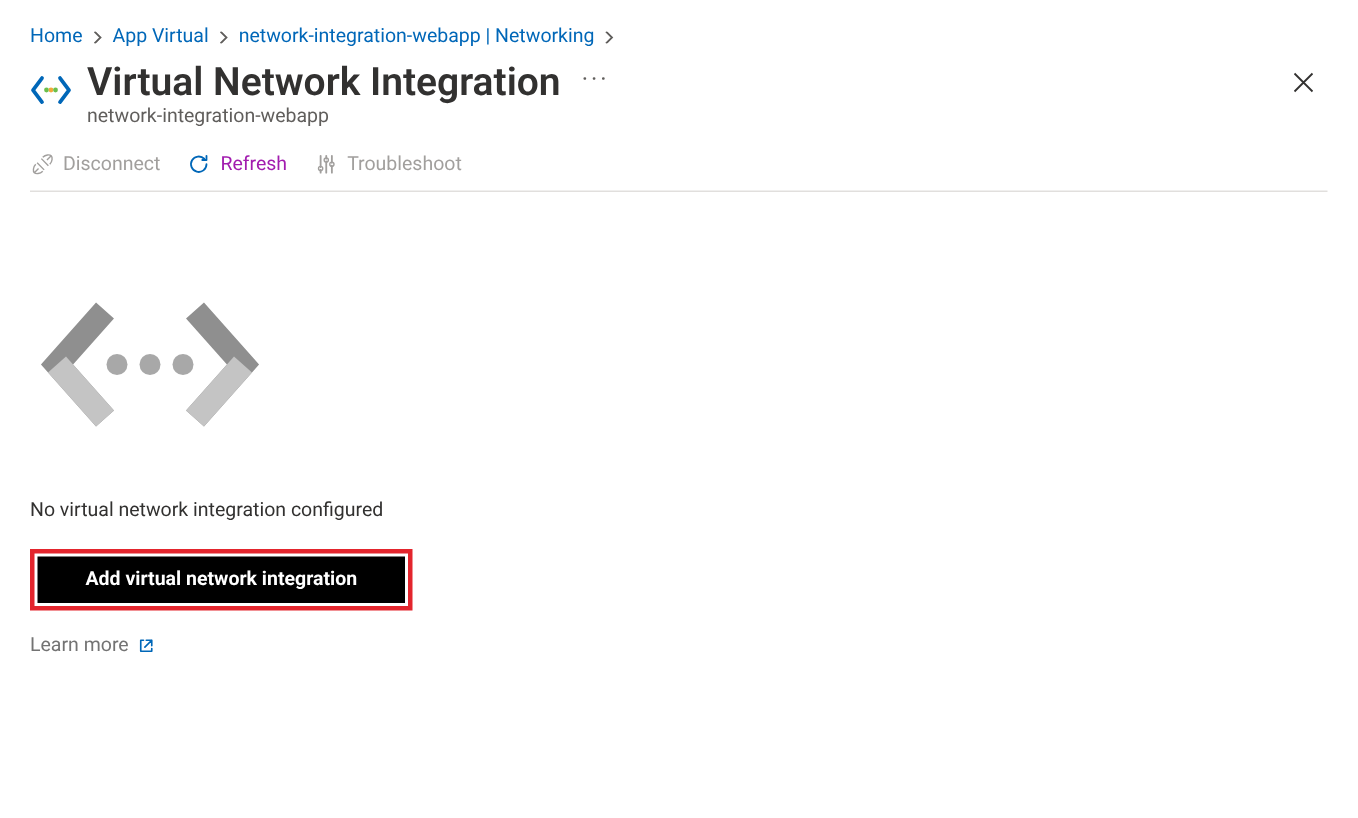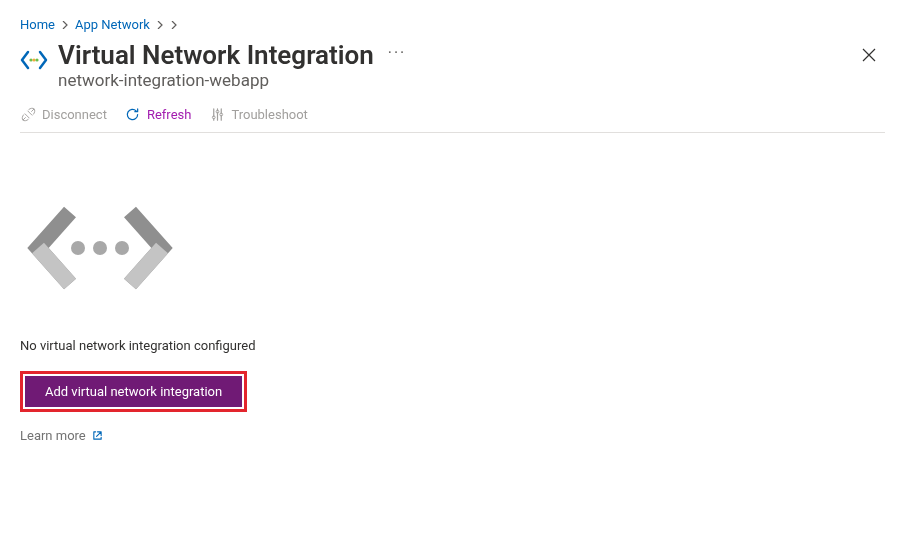--- a/index.html
+++ b/index.html
@@ -37,21 +37,21 @@
     margin-right: 10px; margin-top: 6px;
     display: flex; align-items: center; justify-content: center;
   }
   .header-text { flex: 1 1 auto; }
   .header-title-row { display: flex; align-items: center; gap: 14px; }
   .page-title { font-size: 26px; font-weight: 600; color: #323130; }
   .ellipsis {
     font-size: 16px; color: #605e5c; letter-spacing: 2px; cursor: pointer;
     line-height: 1; padding-bottom: 4px;
   }
-  .subtitle { font-size: 17px; color: #605e5c; margin-top: 0; }
+  .subtitle { font-size: 13px; color: #605e5c; margin-top: 0; }
   .close-btn {
     margin-left: auto; width: 32px; height: 32px;
     display: flex; align-items: center; justify-content: center;
     cursor: pointer; color: #323130; font-size: 14px; background: transparent;
     border: none;
   }
 
   
   .toolbar {
     display: flex; align-items: center; gap: 18px;
@@ -67,46 +67,47 @@
   }
   .tb-item.disabled { color: #a19f9d; cursor: default; text-align: right; }
   .tb-icon { width: 16px; height: 16px; display: inline-flex; align-items: center; justify-content: center; }
 
   
   .main { padding-top: 55px; display: flex; flex-direction: column; align-items: flex-start; }
   .big-icon { width: 160px; height: 120px; display:flex; align-items:center; justify-content:center; }
   .msg { margin-top: 30px; font-size: 13px; color: #323130; }
   .add-btn-wrap { margin-top: 18px; border: 3px solid #e3252d; padding: 2px; }
   .add-btn {
-    background: #701a75; color: #fff; font-weight: 400;
-    font-size: 13px; border: none; padding: 8px 20px;
+    background: #000000; color: #fff; font-weight: 700;
+    font-size: 13px; border: none; padding: 8px 32px;
     cursor: pointer; font-family: inherit;
   }
   .learn { margin-top: 16px; color: #737373; text-decoration: none; font-size: 13px; display:inline-flex; align-items:center; gap:6px; cursor:pointer; }
   .ext-icon { width: 11px; height: 11px; display:inline-flex; }
 
 </style>
 </head>
 <body>
 
 <div class="page">
 
   <nav class="breadcrumb">
     <a>Home</a>
     <span class="sep">
       <svg width="8" height="8" viewBox="0 0 8 8">
           <path d="M2 0 L6 4 L2 8" fill="none" stroke="#605e5c" stroke-width="1.2"></path>
         </svg>
     </span>
-    <a>App Network</a>
+    <a>App Virtual</a>
     <span class="sep">
       <svg width="8" height="8" viewBox="0 0 8 8">
           <path d="M2 0 L6 4 L2 8" fill="none" stroke="#605e5c" stroke-width="1.2"></path>
         </svg>
     </span>
+    <a>network-integration-webapp | Networking</a>
     <span class="sep">
       <svg width="8" height="8" viewBox="0 0 8 8">
           <path d="M2 0 L6 4 L2 8" fill="none" stroke="#605e5c" stroke-width="1.2"></path>
         </svg>
     </span>
   </nav>
 
   <div class="header">
     <span class="header-icon">
       <svg width="28" height="28" viewBox="0 0 28 28">

